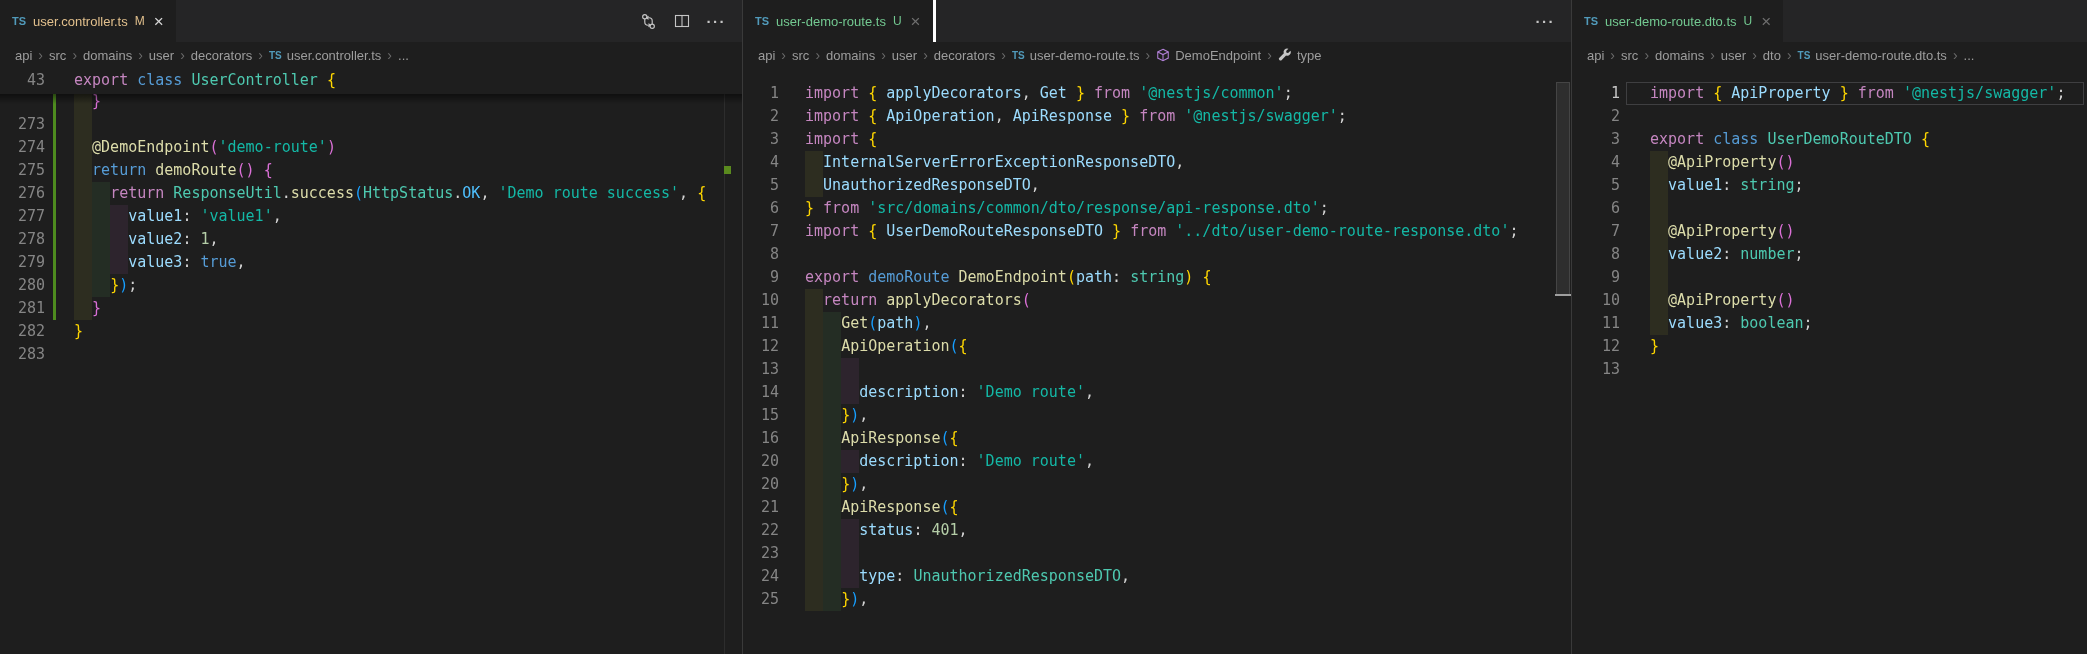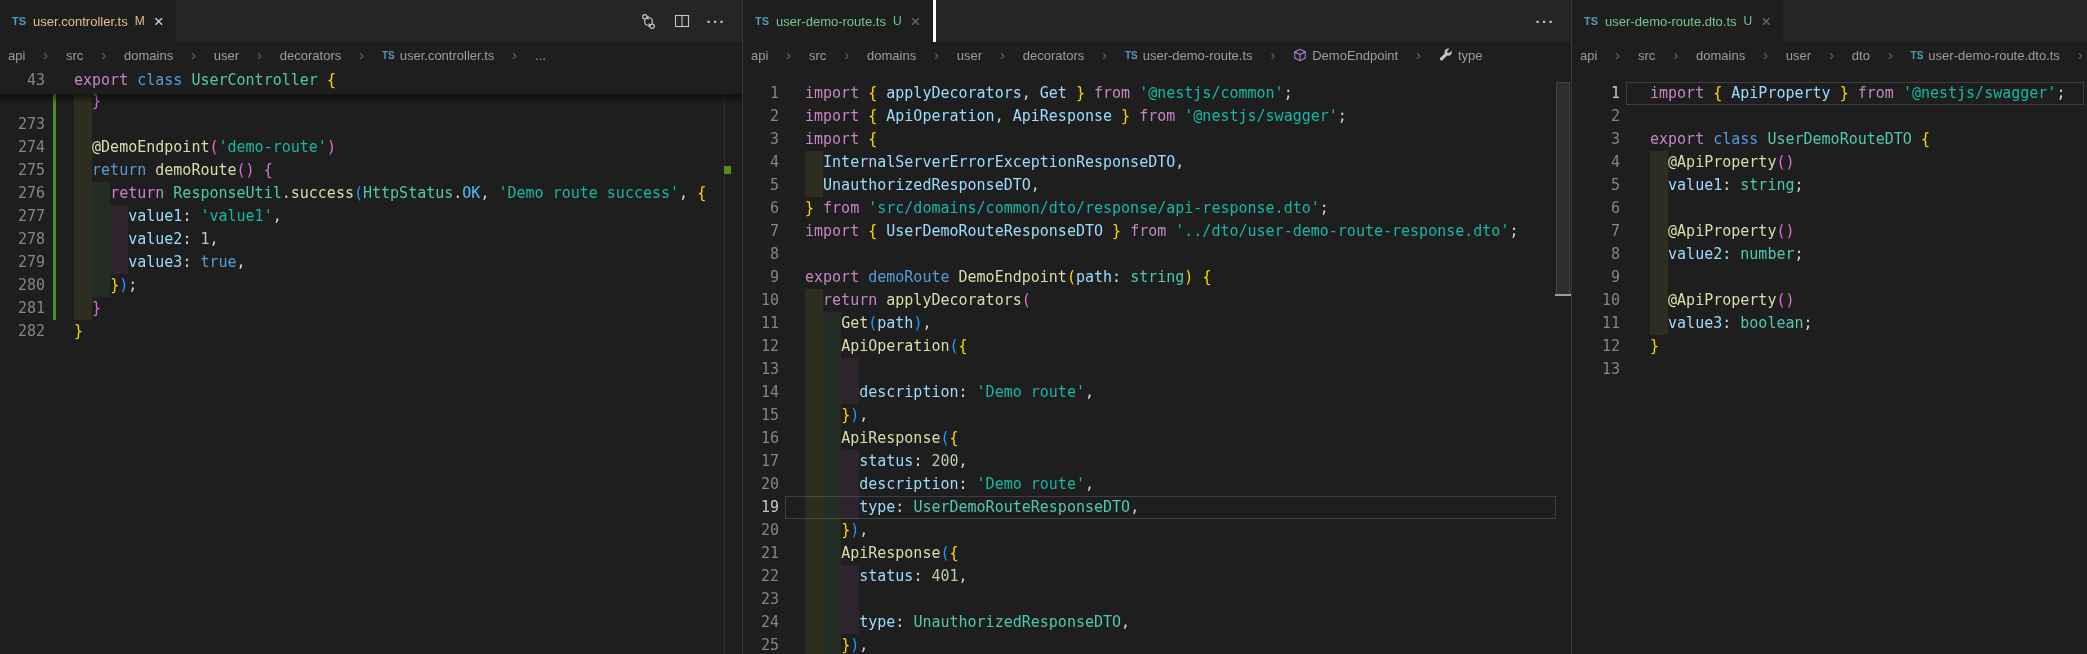--- a/index.html
+++ b/index.html
@@ -16,22 +16,22 @@
   .tbadge{font-size:12px;color:#cccccc;}
   .tclose{font-size:17px;line-height:1;margin-left:2px;}
   .p0 .tclose{color:#d8d8d8;}
   .p1 .tclose,.p2 .tclose{color:#6f6f6f;}
   .focusbar{width:3px;background:#ffffff;height:42px;flex:0 0 auto;}
   .tactions{margin-left:auto;display:flex;align-items:center;gap:17px;padding:0 16px;color:#c5c5c5;flex:0 0 auto;}
   .action{cursor:pointer;display:flex;align-items:center;}
   .more{font-size:15px;font-weight:bold;letter-spacing:1.5px;color:#c5c5c5;}
 
   
-  .breadcrumbs{height:26px;display:flex;align-items:center;padding-left:8px;font-size:13px;
-               color:#9d9d9d;gap:18px;background:#1e1e1e;white-space:nowrap;overflow:hidden;}
+  .breadcrumbs{height:26px;display:flex;align-items:center;padding-left:15px;font-size:13px;
+               color:#9d9d9d;gap:6px;background:#1e1e1e;white-space:nowrap;overflow:hidden;}
   .sep{color:#6a6a6a;font-size:14px;}
   .bc{display:flex;align-items:center;gap:5px;cursor:pointer;}
   .bc .tsicon{font-size:10px;}
   .symicon{display:flex;align-items:center;}
 
   
   .editor{position:relative;height:586px;box-sizing:border-box;overflow:hidden;
           font-family:"DejaVu Sans Mono",monospace;font-size:15px;line-height:23px;color:#d4d4d4;}
   .line{position:relative;height:23px;}
   .ln{position:absolute;left:0;top:0;width:var(--numw);text-align:right;color:#858585;user-select:none;}
@@ -192,20 +192,24 @@
       <div class="line">
         <span class="ln">281</span>
         <span class="chbar"></span>
         <span class="iband i0" style="left: 74px;"></span>
         <span class="txt"><span class="tc-p">  </span><span class="tc-2">}</span></span>
       </div>
       <div class="line">
         <span class="ln">282</span>
         <span class="txt"><span class="tc-1">}</span></span>
       </div>
+      <div class="line">
+        <span class="ln">283</span>
+        <span class="txt"></span>
+      </div>
       <div class="sticky">
         <div class="line">
           <span class="ln">43</span>
           <span class="txt"><span class="tc-c">export</span><span class="tc-p"> </span><span class="tc-k">class</span><span class="tc-p"> </span><span class="tc-t">UserController</span><span class="tc-p"> </span><span class="tc-1">{</span></span>
         </div>
       </div>
       <div class="stickyshadow"></div>
       <div class="rulerline"></div>
       <div class="ruleradded"></div>
     </div>
@@ -346,39 +350,25 @@
         <span class="iband i1" style="left: 80px;"></span>
         <span class="txt"><span class="tc-p">    </span><span class="tc-1">}</span><span class="tc-3">)</span><span class="tc-p">,</span></span>
       </div>
       <div class="line">
         <span class="ln">16</span>
         <span class="iband i0" style="left: 62px;"></span>
         <span class="iband i1" style="left: 80px;"></span>
         <span class="txt"><span class="tc-p">    </span><span class="tc-f">ApiResponse</span><span class="tc-3">(</span><span class="tc-1">{</span></span>
       </div>
       <div class="line">
-        <span class="ln">17</span>
-        <span class="iband i0" style="left: 62px;"></span>
-        <span class="iband i1" style="left: 80px;"></span>
-        <span class="iband i2" style="left: 98px;"></span>
-        <span class="txt"><span class="tc-p">      </span><span class="tc-v">status</span><span class="tc-p">: </span><span class="tc-n">200</span><span class="tc-p">,</span></span>
-      </div>
-      <div class="line">
         <span class="ln">20</span>
         <span class="iband i0" style="left: 62px;"></span>
         <span class="iband i1" style="left: 80px;"></span>
         <span class="iband i2" style="left: 98px;"></span>
         <span class="txt"><span class="tc-p">      </span><span class="tc-v">description</span><span class="tc-p">: </span><span class="tc-s">'Demo route'</span><span class="tc-p">,</span></span>
-      </div>
-      <div class="line cur">
-        <span class="ln">19</span>
-        <span class="iband i0" style="left: 62px;"></span>
-        <span class="iband i1" style="left: 80px;"></span>
-        <span class="iband i2" style="left: 98px;"></span>
-        <span class="txt"><span class="tc-p">      </span><span class="tc-v">type</span><span class="tc-p">: </span><span class="tc-t">UserDemoRouteResponseDTO</span><span class="tc-p">,</span></span>
       </div>
       <div class="line">
         <span class="ln">20</span>
         <span class="iband i0" style="left: 62px;"></span>
         <span class="iband i1" style="left: 80px;"></span>
         <span class="txt"><span class="tc-p">    </span><span class="tc-1">}</span><span class="tc-3">)</span><span class="tc-p">,</span></span>
       </div>
       <div class="line">
         <span class="ln">21</span>
         <span class="iband i0" style="left: 62px;"></span>

